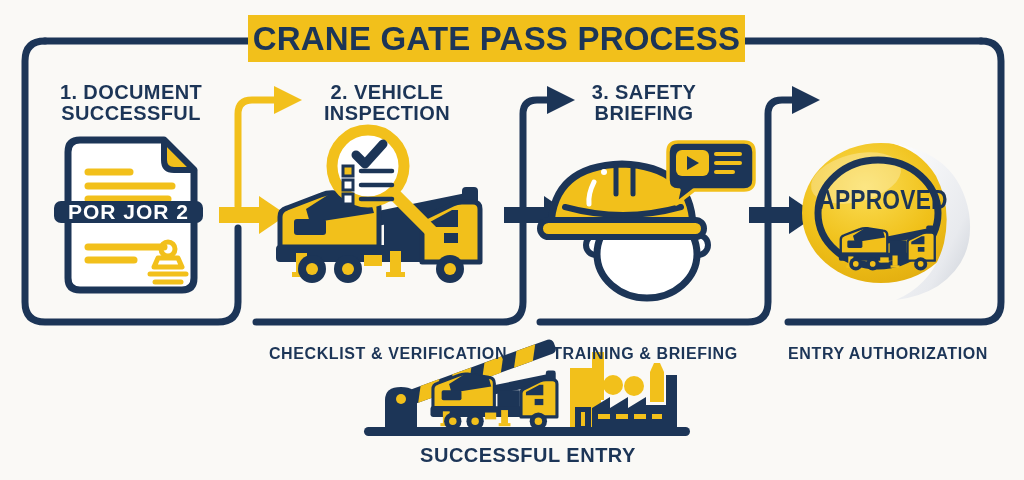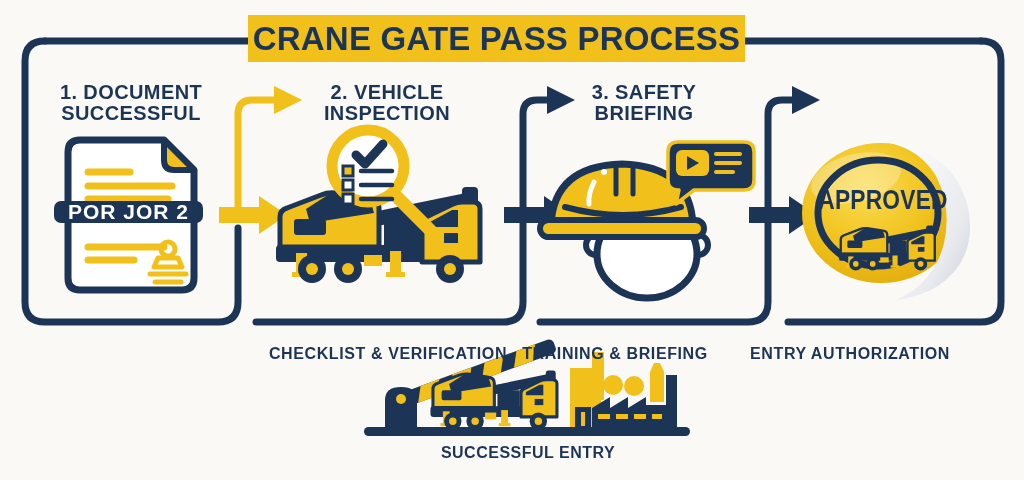--- a/index.html
+++ b/index.html
@@ -12,31 +12,31 @@
   .txt{position:absolute;color:#1C3557;font-weight:800;}
   .banner{
     left:248px;top:15px;width:497px;height:47px;background:#F2C01B;
     display:flex;align-items:center;justify-content:center;
     font-size:33px;letter-spacing:0.2px;white-space:nowrap;
   }
   .step-title{top:82px;width:220px;text-align:center;font-size:20px;line-height:21px;letter-spacing:0.4px;}
   .step-title span{display:block;}
   .t1{left:21px;} .t2{left:277px;} .t3{left:534px;text-align:center;} .t4{left:779px;}
   .caption{top:301px;width:260px;text-align:center;font-size:16px;letter-spacing:0.6px;white-space:nowrap;margin-top:44px;}
-  .c2{left:258px;} .c3{left:485px;} .c4{left:720px;}
+  .c2{left:258px;} .c3{left:515px;} .c4{left:758px;}
   .doc-badge{
     left:54px;top:201px;width:149px;height:22px;background:#1C3557;border-radius:7px;
     color:#ffffff;display:flex;align-items:center;justify-content:center;
     font-size:21px;font-weight:800;letter-spacing:1px;
   }
   .approved{
     left:793px;top:186px;width:180px;text-align:center;font-size:24px;
     transform:scale(0.95,1.12);letter-spacing:0.2px;
   }
-  .footer-caption{left:378px;top:444px;width:300px;text-align:center;font-size:16px;letter-spacing:0.5px;}
+  .footer-caption{left:378px;top:444px;width:300px;text-align:center;font-size:20px;letter-spacing:0.5px;}
 </style>
 </head>
 <body>
 
 <div class="canvas">
 
 <svg width="1024" height="480" viewBox="0 0 1024 480">
   <defs>
     <radialGradient id="goldGrad" cx="40%" cy="32%" r="80%">
       <stop offset="0%" stop-color="#FBDD55"></stop>

